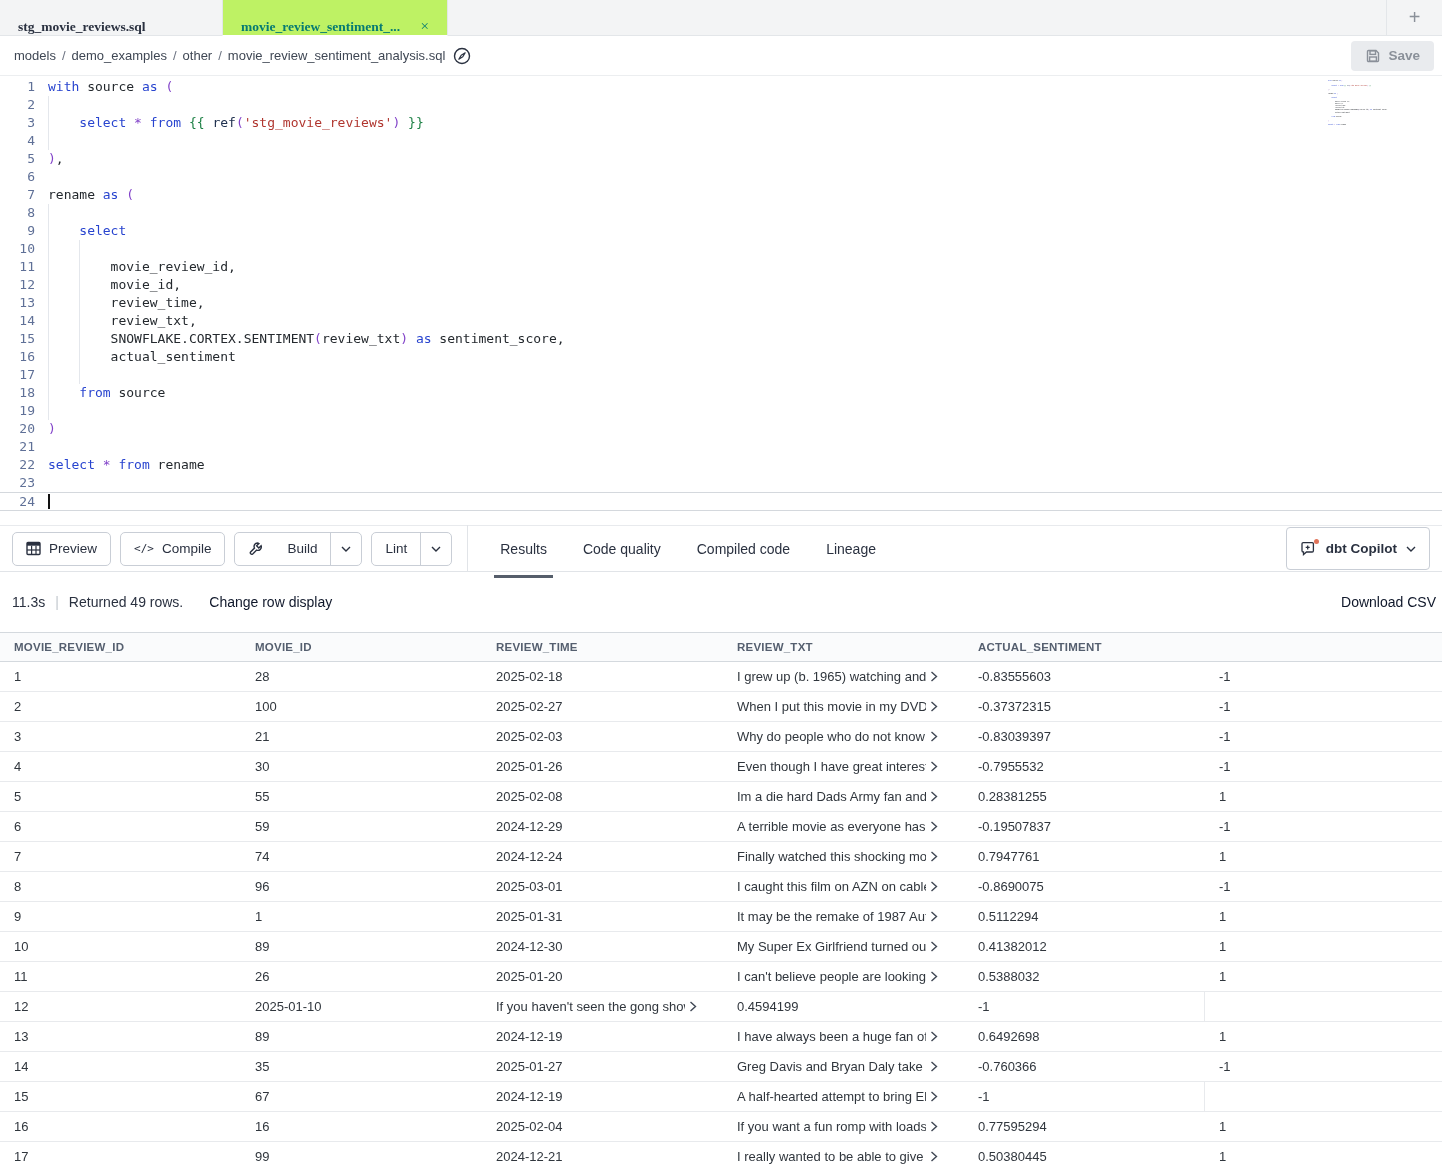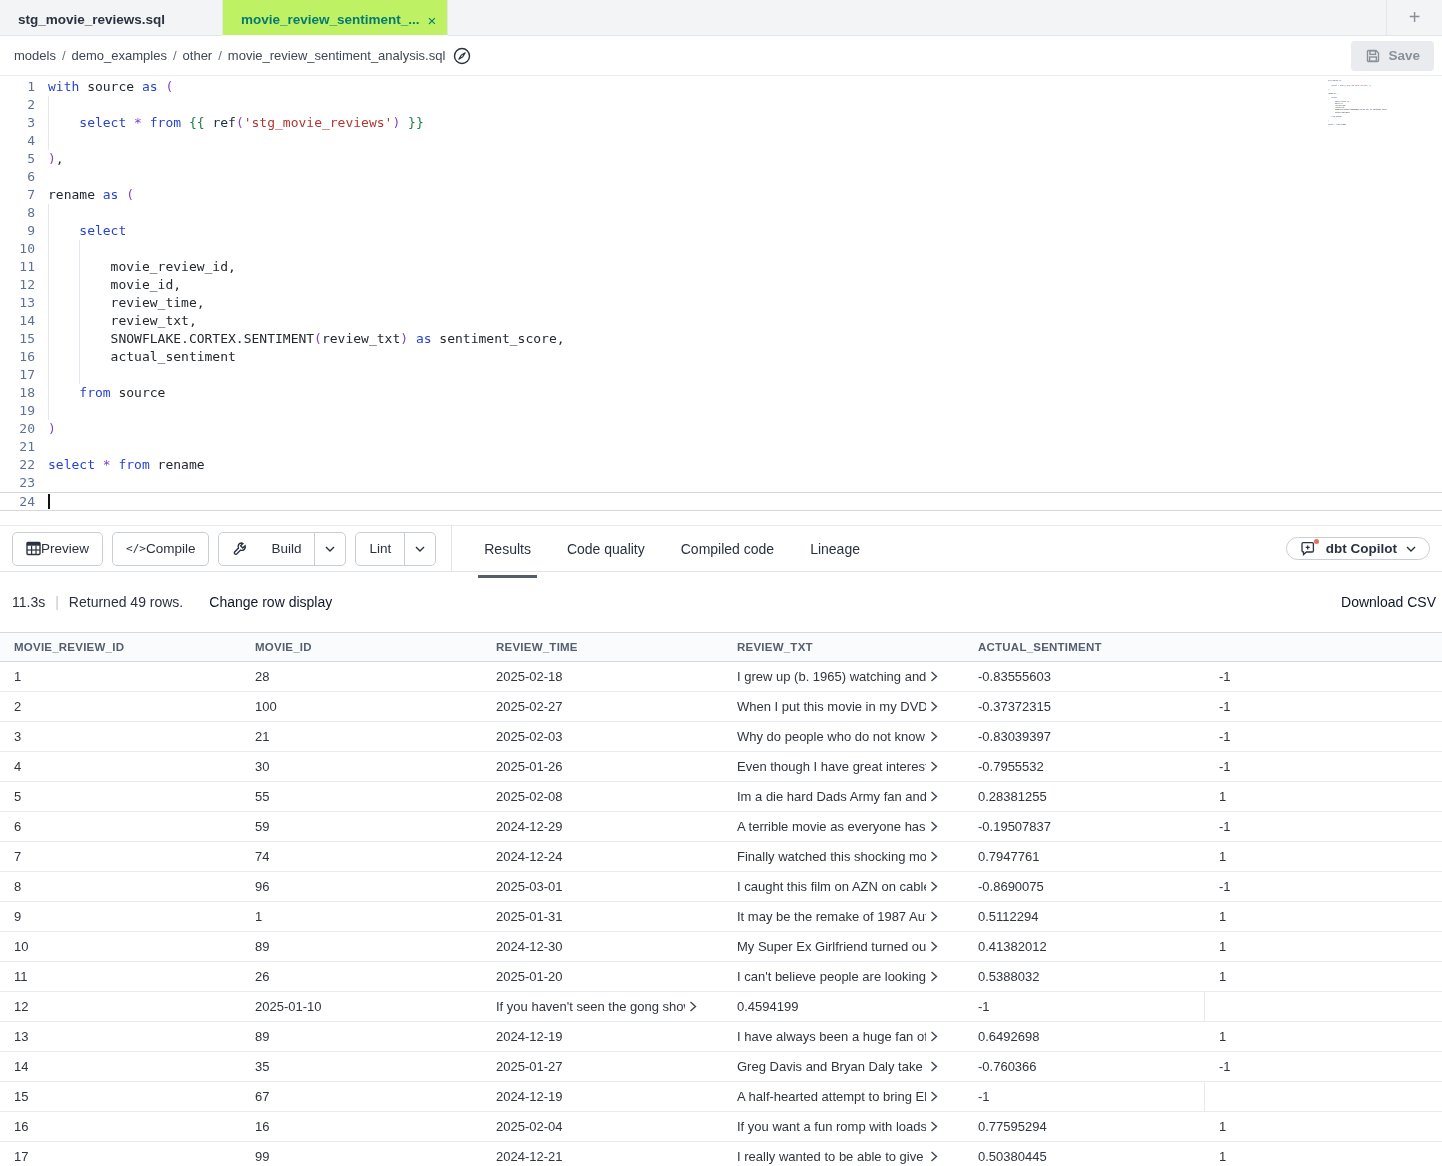--- a/index.html
+++ b/index.html
@@ -2,22 +2,22 @@
 <html><head>
 <meta charset="utf-8">
 <style>
   * { margin:0; padding:0; box-sizing:border-box; }
   html,body { width:1442px; height:1166px; overflow:hidden; background:#fff;
     font-family:"Liberation Sans", sans-serif; color:#2a3140; }
 
   
   .tabbar { height:36px; background:#f3f4f5; display:flex; align-items:stretch;
     border-bottom:1px solid #e3e6e9; position:relative; }
-  .tab { display:flex; align-items:flex-start; gap:8px; padding:12px 18px; font-size:13.5px;
-    font-weight:700; cursor:pointer; }
+  .tab { display:flex; align-items:flex-end; gap:8px; padding:0 18px; font-size:13.5px;
+    font-weight:700; cursor:pointer;font-family:Liberation Serif, serif; }
   .tab.inactive { color:#2a3140; width:222px; }
   .tab.active { background:#bef264; color:#057a72; border-left:1px solid #e3e6e9;
     border-right:1px solid #e3e6e9; border-bottom:1px solid #fff; margin-bottom:-1px; width:226px; }
   .tab .close { font-size:15px; font-weight:400; color:#057a72; margin-left:auto; cursor:pointer; }
   .newtab { position:absolute; right:0; top:0; width:56px; height:35px; display:flex;
     align-items:center; justify-content:center; color:#8a9099; font-size:20px;
     border-left:1px solid #e3e6e9; cursor:pointer; }
 
   
   .crumbrow { height:40px; display:flex; align-items:center; padding:0 8px 0 14px;
@@ -41,37 +41,37 @@
   .tk-kw { color:#2844cf; } .tk-t { color:#24292e; } .tk-p { color:#8243c9; }
   .tk-j { color:#1d8045; } .tk-s { color:#b0362f; } .tk-fn { color:#20314f; }
   .cline.activeline { border-top:1px solid #d4d8dd; border-bottom:1px solid #d4d8dd; height:19px; }
   .cursor { position:absolute; left:0; top:1px; width:1.5px; height:15px; background:#111; }
   .minimap { position:absolute; top:4px; right:44px; width:70px; height:58px; overflow:hidden; }
   .minimap .mini { transform:scale(0.115); transform-origin:top left; width:1200px; }
 
   
   .toolbar { height:47px; border-top:1px solid #e8eaed; border-bottom:1px solid #e1e4e8;
     display:flex; align-items:center; padding:0 12px; position:relative; }
-  .btn { display:flex; align-items:center; border:1px solid #c9ced6;
+  .btn { display:flex; align-items:center; gap:8px; border:1px solid #c9ced6;
     border-radius:5px; height:34px; padding:0 13px; font-size:13.5px; color:#2a3140;
     background:#fff; margin-right:9px; cursor:pointer; }
   .splitbtn { display:flex; align-items:stretch; border:1px solid #c9ced6; border-radius:5px;
     height:34px; margin-right:9px; overflow:hidden; }
   .splitbtn .main { display:flex; align-items:center; gap:24px; padding:0 13px;
     font-size:13.5px; cursor:pointer; }
   .splitbtn .caret { display:flex; align-items:center; padding:0 10px;
     border-left:1px solid #c9ced6; cursor:pointer; }
   .tb-divider { width:1px; height:47px; background:#e1e4e8; margin:0 14px 0 6px; }
   .rtabs { display:flex; align-items:stretch; height:56px; }
   .rtab { display:flex; align-items:center; padding:0 18px; font-size:14px; color:#2a3140;
     cursor:pointer; position:relative; }
   .rtab.active::after { content:""; position:absolute; left:12px; right:12px; bottom:-1px;
     height:3px; background:#565e6b; }
   .copilot { margin-left:auto; display:flex; align-items:center; gap:9px;
-    border:1px solid #c9ced6; border-radius:14px; height:23px; padding:0 13px;
+    border:1px solid #c9ced6; border-radius:4px; height:43px; padding:0 13px;
     font-size:13.5px; font-weight:600; color:#2a3140; cursor:pointer; }
 
   
   .meta { height:60px; display:flex; align-items:center; padding:0 12px; font-size:14px; color:#2a3140; }
   .meta .pipe { color:#c3c8ce; margin:0 10px; }
   .link { color:#0f172a; cursor:pointer; }
   .meta .changerow { margin-left:26px; }
   .meta .dl { margin-left:auto; margin-right:-6px; white-space:nowrap; }
 
   

